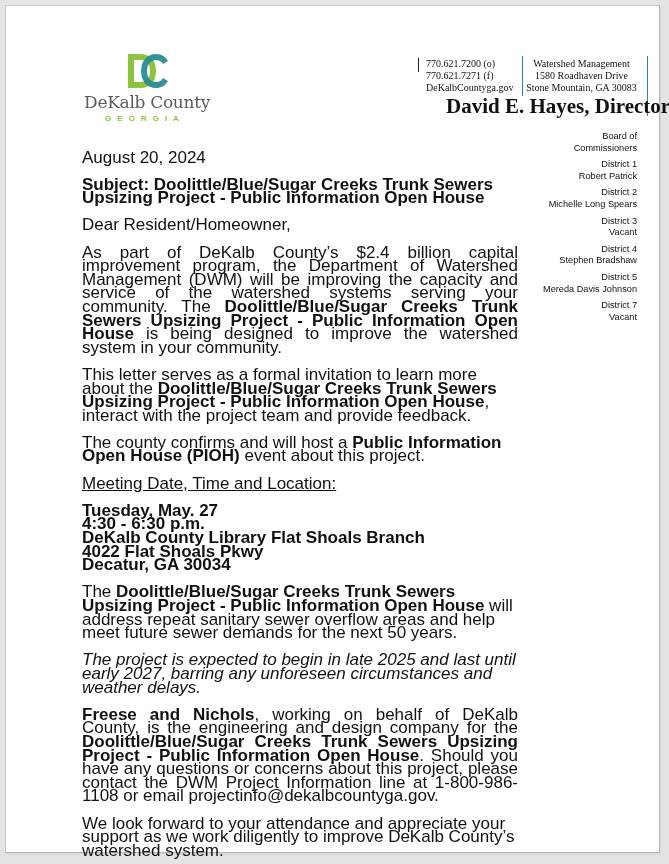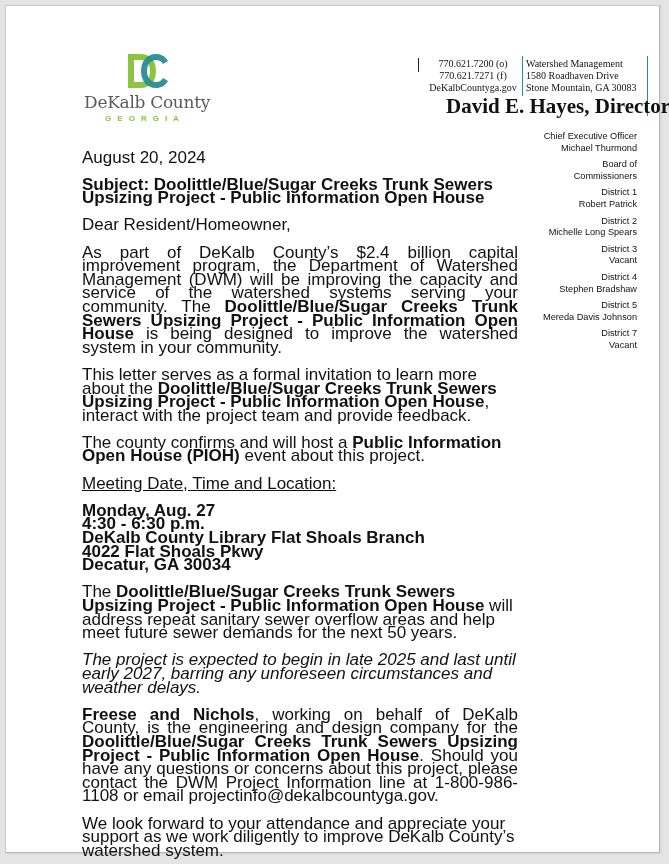--- a/index.html
+++ b/index.html
@@ -33,27 +33,27 @@
     .logo-sub {
       position: absolute; left: 0; top: 64px; width: 122px; text-align: center;
       font-family: "Liberation Sans", sans-serif; font-size: 8px; font-weight: bold;
       color: #8cc43f; letter-spacing: 6px; white-space: nowrap;
     }
     
     .cursor-mark { position: absolute; left: 412px; top: 52px; width: 1px; height: 14px; background: #222; }
     .contact {
       position: absolute; left: 420px; top: 52px; width: 94px;
       font-family: "Liberation Serif", serif; font-size: 10px; line-height: 12px;
-      text-align: center; color: #111; white-space: nowrap;
+      text-align: left; color: #111; white-space: nowrap;
     }
     .divider-1 { position: absolute; left: 516px; top: 50px; width: 1px; height: 40px; background: #2a8c95; }
     .address {
       position: absolute; left: 520px; top: 52px; width: 111px;
       font-family: "Liberation Serif", serif; font-size: 10px; line-height: 12px;
-      text-align: left; color: #111; white-space: nowrap;
+      text-align: center; color: #111; white-space: nowrap;
     }
     .divider-2 { position: absolute; left: 641px; top: 50px; width: 1px; height: 60px; background: #2a8c95; }
     .director {
       position: absolute; left: 440px; top: 88px; width: 192px;
       font-family: "Liberation Serif", serif; font-size: 21px; font-weight: bold;
       text-align: right; white-space: nowrap; color: #111;
     }
     
     .sidebar {
       position: absolute; left: 520px; top: 125px; width: 111px;
@@ -99,24 +99,20 @@
   <div class="address">
     <div>Watershed Management</div>
     <div>1580 Roadhaven Drive</div>
     <div>Stone Mountain, GA 30083</div>
   </div>
   <div class="divider-2"></div>
   <div class="director">David E. Hayes, Director</div>
 
   <div class="sidebar">
     <div class="group">
-      <span class="line">Chief Executive Officer</span>
-      <span class="line">Michael Thurmond</span>
-    </div>
-    <div class="group">
       <span class="line">Board of</span>
       <span class="line">Commissioners</span>
     </div>
     <div class="group">
       <span class="line">District 1</span>
       <span class="line">Robert Patrick</span>
     </div>
     <div class="group">
       <span class="line">District 2</span>
       <span class="line">Michelle Long Spears</span>
@@ -146,21 +142,21 @@
 
     <p class="justify"><span>As part of DeKalb County’s $2.4 billion capital improvement program, the Department of Watershed Management (DWM) will be improving the capacity and service of the watershed systems serving your community. The </span><b>Doolittle/Blue/Sugar Creeks Trunk Sewers Upsizing Project - Public Information Open House</b><span> is being designed to improve the watershed system in your community.</span></p>
 
     <p><span>This letter serves as a formal invitation to learn more about the </span><b>Doolittle/Blue/Sugar Creeks Trunk Sewers Upsizing Project - Public Information Open House</b><span>, interact with the project team and provide feedback.</span></p>
 
     <p><span>The county confirms and will host a </span><b>Public Information Open House (PIOH)</b><span> event about this project.</span></p>
 
     <p class="meeting-head">Meeting Date, Time and Location:</p>
 
     <p class="meeting">
-      <span style="display:block">Monday, Aug. 27</span>
+      <span style="display:block">Tuesday, May. 27</span>
       <span style="display:block">4:30 - 6:30 p.m.</span>
       <span style="display:block">DeKalb County Library Flat Shoals Branch</span>
       <span style="display:block">4022 Flat Shoals Pkwy</span>
       <span style="display:block">Decatur, GA 30034</span>
     </p>
 
     <p><span>The </span><b>Doolittle/Blue/Sugar Creeks Trunk Sewers Upsizing Project - Public Information Open House</b><span> will address repeat sanitary sewer overflow areas and help meet future sewer demands for the next 50 years.</span></p>
 
     <p class="italic-bold">The project is expected to begin in late 2025 and last until early 2027, barring any unforeseen circumstances and weather delays.</p>
 

